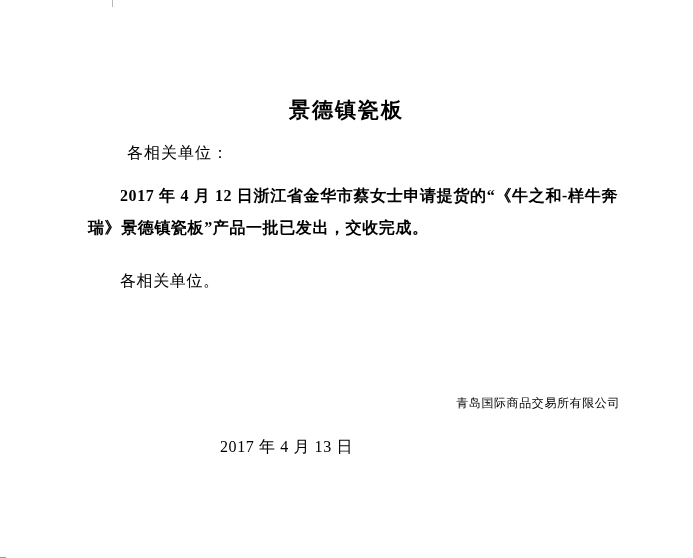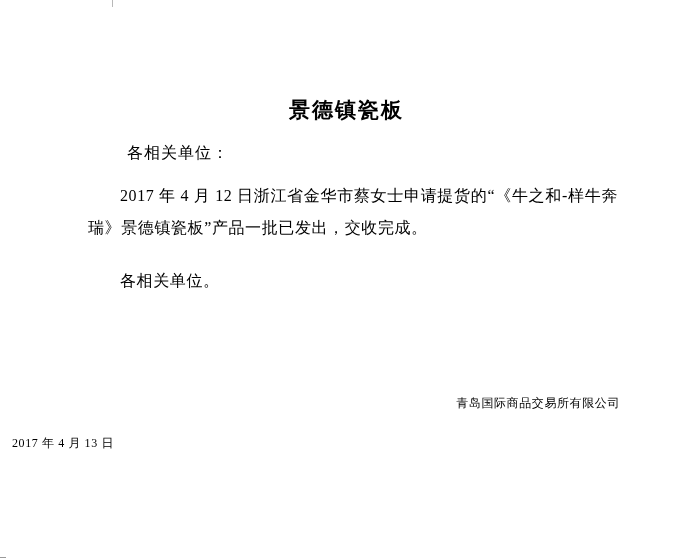--- a/index.html
+++ b/index.html
@@ -54,20 +54,21 @@
   .body-para {
     position: absolute;
     top: 180px;
     left: 88px;
     width: 530px;
     font-size: 16px;
     line-height: 2.0;
     text-indent: 32px;
     letter-spacing: 0.6px;
     text-align: justify;
+    font-weight: bold;
   }
   .closing {
     position: absolute;
     top: 268px;
     left: 88px;
     font-size: 16px;
     letter-spacing: 0.6px;
     text-indent: 32px;
     width: 300px;
     line-height: 1.6;
@@ -78,24 +79,24 @@
     left: 0;
     width: 620px;
     text-align: right;
     font-size: 12px;
     letter-spacing: 0.6px;
     line-height: 1.6;
   }
   .sign-date {
     position: absolute;
     top: 434px;
-    left: 12px;
+    left: 0;
     width: 573px;
-    text-align: left;
-    font-size: 12px;
+    text-align: center;
+    font-size: 16px;
     letter-spacing: 0.6px;
     line-height: 1.6;
   }
   .bottom-marker {
     position: absolute;
     left: 0px;
     bottom: 0px;
     width: 6px;
     height: 1px;
     background: #9a9a9a;

